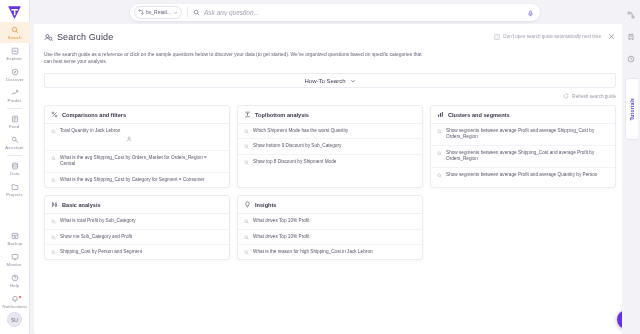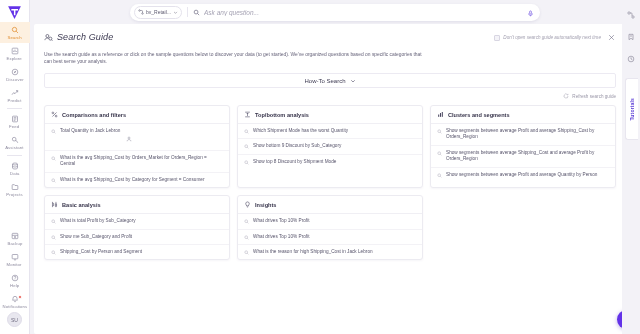--- a/index.html
+++ b/index.html
@@ -97,21 +97,21 @@
   
   .panel {
     margin: 0 14px 0 4px;
     background: #fff;
     flex: 1 1 auto;
     border-radius: 2px;
     padding: 8px 10px 0 10px;
     position: relative;
     overflow: hidden;
   }
-  .panel-head { display: flex; align-items: flex-end; justify-content: space-between; font-style: italic; }
+  .panel-head { display: flex; align-items: flex-start; justify-content: space-between; }
   .title-row { display: flex; align-items: center; gap: 4px; }
   .title-ico { color: #4b4860; line-height: 0; }
   .page-title { font-size: 9px; color: #3d3a52; letter-spacing: .1px; }
   .head-right { display: flex; align-items: center; gap: 6px; }
   .chk-row { display: flex; align-items: center; gap: 3px; cursor: pointer; }
   .chk {
     width: 6px; height: 6px; border-radius: 1px;
     border: 1px solid #d8d6e2; background: #f4f3f8;
   }
   .chk-lbl { font-size: 4.6px; color: #9f9cad; white-space: nowrap; }

